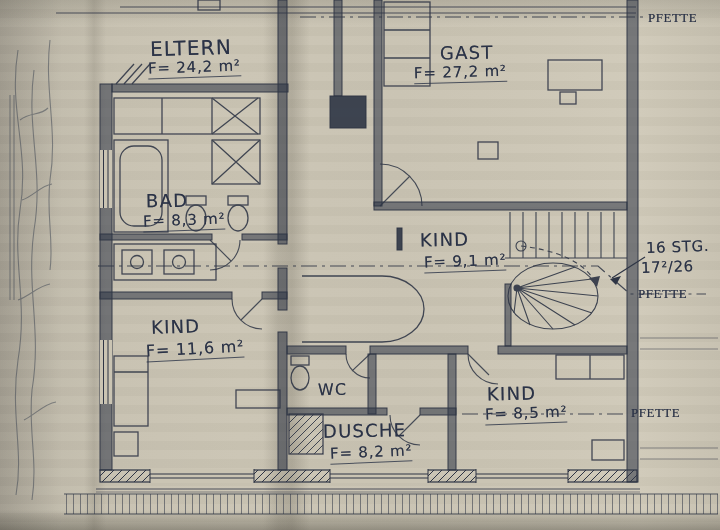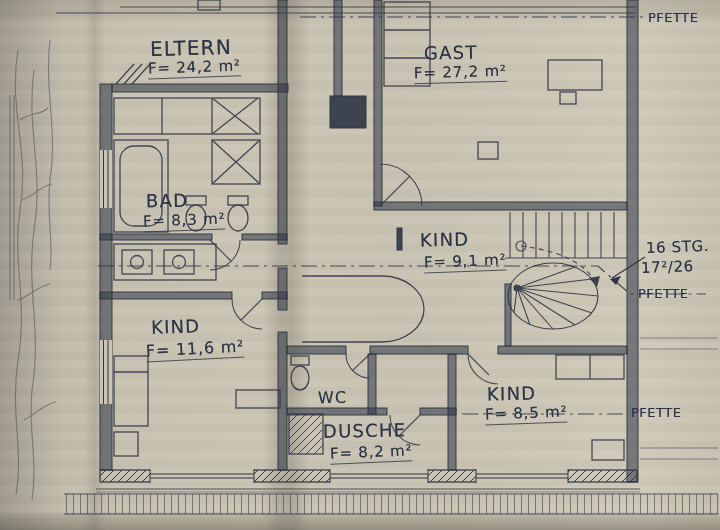--- a/index.html
+++ b/index.html
@@ -18,21 +18,21 @@
   .linework{position:absolute;left:0;top:0;}
   .label{
     position:absolute;color:#2b3347;white-space:nowrap;
     letter-spacing:1.2px;font-weight:normal;
     text-shadow:0 0 .5px rgba(43,51,71,.55);
   }
   .room-name{font-size:18px;}
   .room-area{font-size:15px;letter-spacing:.8px;}
   .underline{border-bottom:1.6px solid rgba(43,51,71,.8);padding-bottom:1px;}
   .note{font-size:14px;letter-spacing:.6px;}
-  .small-note{font-size:13px;letter-spacing:.5px;}
+  .small-note{font-size:13px;letter-spacing:.5px;font-family:Liberation Serif, serif;}
 </style>
 </head>
 <body>
 
 <div class="paper">
 
   <svg class="linework" width="720" height="530" viewBox="0 0 720 530">
     <defs>
       <pattern id="hatch" width="8" height="8" patternUnits="userSpaceOnUse">
         <path d="M0 8 L8 0" stroke="#2e3545" stroke-width="1"></path>
@@ -241,33 +241,33 @@
 
     <g stroke="#2e3545">
       <rect x="64" y="494" width="654" height="20" fill="url(#ticks)" stroke="none" opacity="0.55"></rect>
       <path d="M64 494 H718 M64 514 H718" fill="none" stroke-width="1.1" opacity="0.8"></path>
     </g>
   </svg>
 
   <div class="label room-name" style="left:150px;top:36px;transform:rotate(-1.5deg);font-size:20px">ELTERN</div>
   <div class="label room-area underline" style="left:148px;top:58px;transform:rotate(-2deg)">F= 24,2 m²</div>
 
-  <div class="label room-name" style="left:424px;top:42px;transform:rotate(-1deg)">GAST</div>
+  <div class="label room-name" style="left:440px;top:42px;transform:rotate(-1deg)">GAST</div>
   <div class="label room-area underline" style="left:414px;top:63px;transform:rotate(-1.5deg)">F= 27,2 m²</div>
 
   <div class="label room-name" style="left:146px;top:190px;transform:rotate(-1deg)">BAD</div>
   <div class="label room-area underline" style="left:143px;top:211px;transform:rotate(-2deg)">F= 8,3 m²</div>
 
   <div class="label room-name" style="left:420px;top:229px;transform:rotate(-1deg)">KIND</div>
   <div class="label room-area underline" style="left:424px;top:252px;transform:rotate(-2deg)">F= 9,1 m²</div>
 
   <div class="label room-name" style="left:151px;top:316px;transform:rotate(-1.5deg)">KIND</div>
   <div class="label room-area underline" style="left:146px;top:339px;transform:rotate(-3deg);font-size:16px">F= 11,6 m²</div>
 
-  <div class="label room-name" style="left:318px;top:388px;font-size:16px;transform:rotate(-1deg)">WC</div>
+  <div class="label room-name" style="left:318px;top:380px;font-size:16px;transform:rotate(-1deg)">WC</div>
 
   <div class="label room-name" style="left:323px;top:420px;transform:rotate(-1deg)">DUSCHE</div>
   <div class="label room-area underline" style="left:330px;top:443px;transform:rotate(-2.5deg)">F= 8,2 m²</div>
 
   <div class="label room-name" style="left:487px;top:383px;transform:rotate(-1deg)">KIND</div>
   <div class="label room-area underline" style="left:485px;top:404px;transform:rotate(-2deg)">F= 8,5 m²</div>
 
   <div class="label note" style="left:646px;top:238px;transform:rotate(-2deg);font-size:15px">16 STG.</div>
   <div class="label note" style="left:641px;top:258px;transform:rotate(-2deg);font-size:15px">17²/26</div>
 

